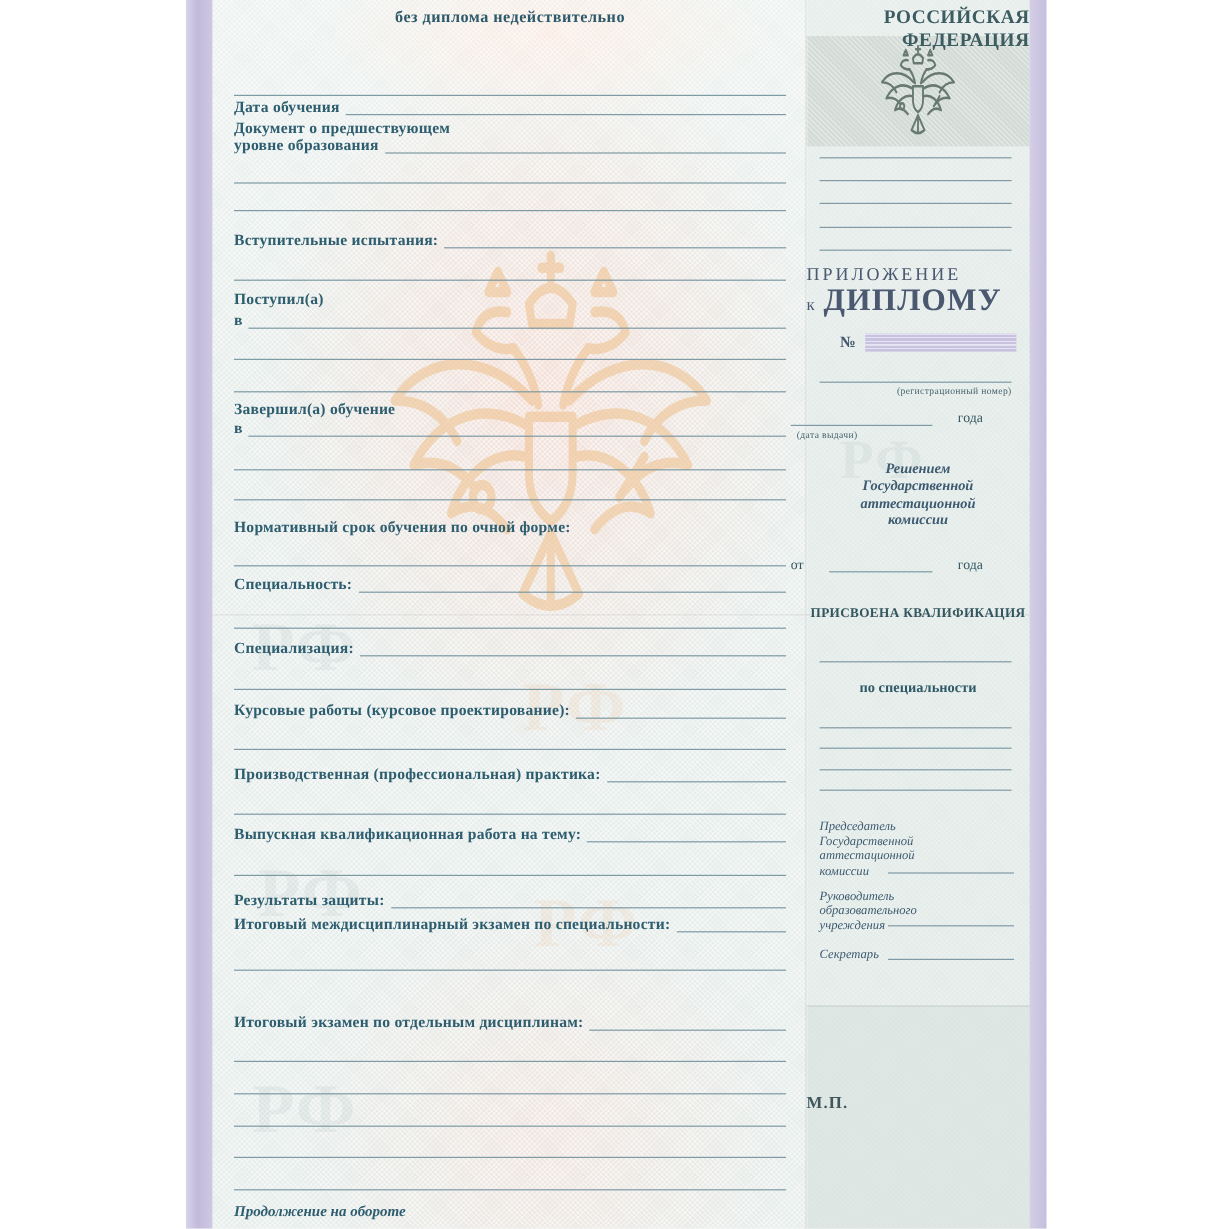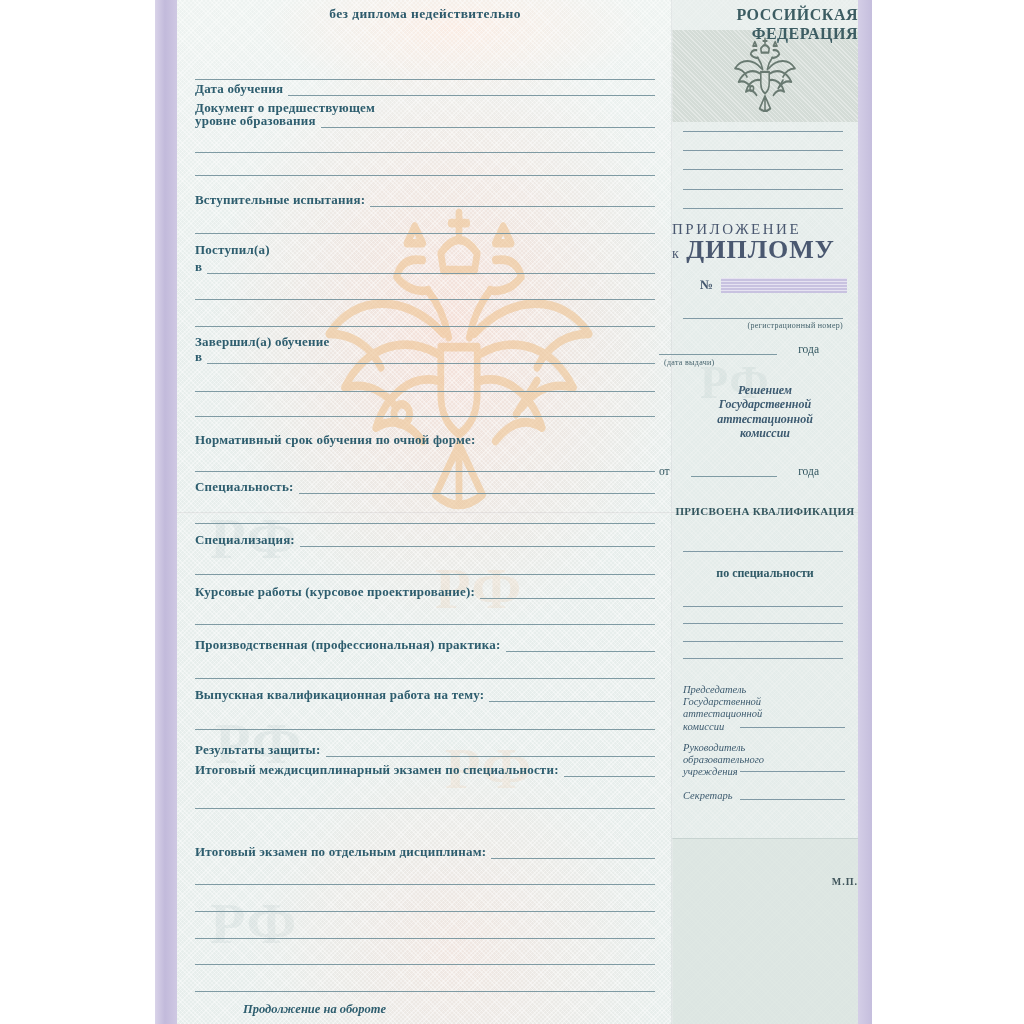--- a/index.html
+++ b/index.html
@@ -34,21 +34,21 @@
     font-weight:bold;font-size:16px;line-height:1.2;color:#3c5c62;letter-spacing:.5px;}
 
   .lrow{position:absolute;left:40px;width:460px;height:17px;display:flex;align-items:flex-end;}
   .lonly{position:absolute;left:40px;width:460px;}
   .lbl{font-weight:bold;font-size:13px;line-height:1.1;color:#2d5d6e;letter-spacing:.2px;white-space:nowrap;}
   .ln{flex:1;border-bottom:1px solid #7e9aa3;margin-left:5px;height:100%;}
   .hl{position:absolute;left:40px;width:460px;height:0;border-bottom:1px solid #7e9aa3;}
   .hlr{position:absolute;left:528px;width:160px;height:0;border-bottom:1px solid #8099a5;}
 
   .note{position:absolute;left:40px;top:1002px;font-style:italic;font-weight:bold;
-    font-size:12.5px;color:#2d5d6e;margin-left:48px;}
+    font-size:12.5px;color:#2d5d6e;}
 
   .title1{position:absolute;left:517px;top:221px;width:186px;text-align:left;
     font-size:15px;color:#4a5870;letter-spacing:2.5px;}
   .title2{position:absolute;left:517px;top:237px;width:186px;text-align:left;
     font-size:26px;font-weight:bold;color:#4a5870;letter-spacing:1px;line-height:1;}
   .title2 .small{font-size:14px;font-weight:normal;letter-spacing:0;}
   .numrow{position:absolute;left:545px;top:277px;width:147px;display:flex;align-items:center;}
   .numsign{font-size:13px;font-weight:bold;color:#45586e;}
   .numbox{flex:1;height:15px;margin-left:8px;background-color:#c8c2e0;
     background-image:repeating-linear-gradient(180deg,rgba(255,255,255,.55) 0 1px,transparent 1px 3px);}
@@ -57,22 +57,22 @@
   .rword{font-size:11.5px;color:#31555f;white-space:nowrap;}
   .decision{position:absolute;left:546px;top:383px;width:128px;text-align:center;
     font-style:italic;font-weight:bold;font-size:12px;line-height:1.2;color:#3c5a70;}
   .qual{position:absolute;left:517px;top:505px;width:186px;text-align:center;
     font-weight:bold;font-size:11px;color:#33565e;letter-spacing:.3px;}
   .byspec{position:absolute;left:517px;top:566px;width:186px;text-align:center;
     font-weight:bold;font-size:12px;color:#2f5966;}
   .sig{position:absolute;left:528px;width:100px;font-style:italic;font-weight:normal;
     font-size:10.5px;line-height:1.16;color:#3c5a6e;}
   .sigln{position:absolute;left:585px;width:105px;height:0;border-bottom:1px solid #8099a5;}
-  .stamp{position:absolute;left:517px;top:876px;width:186px;text-align:right;
-    font-weight:bold;font-size:10px;color:#41565c;letter-spacing:1px;}
+  .stamp{position:absolute;left:517px;top:912px;width:186px;text-align:left;
+    font-weight:bold;font-size:14px;color:#41565c;letter-spacing:1px;}
 
   .rf{position:absolute;font-weight:bold;font-size:58px;line-height:1;letter-spacing:2px;
     color:rgba(130,155,160,.10);}
   .rf.orange{color:rgba(235,185,140,.16);}
   .wm-eagle{position:absolute;left:148px;top:203px;width:312px;height:322px;color:#eec08a;opacity:.55;}
   .arms{position:absolute;left:574px;top:36px;width:72px;height:80px;color:#5d6f66;opacity:.9;}
 </style>
 </head>
 <body>
 

